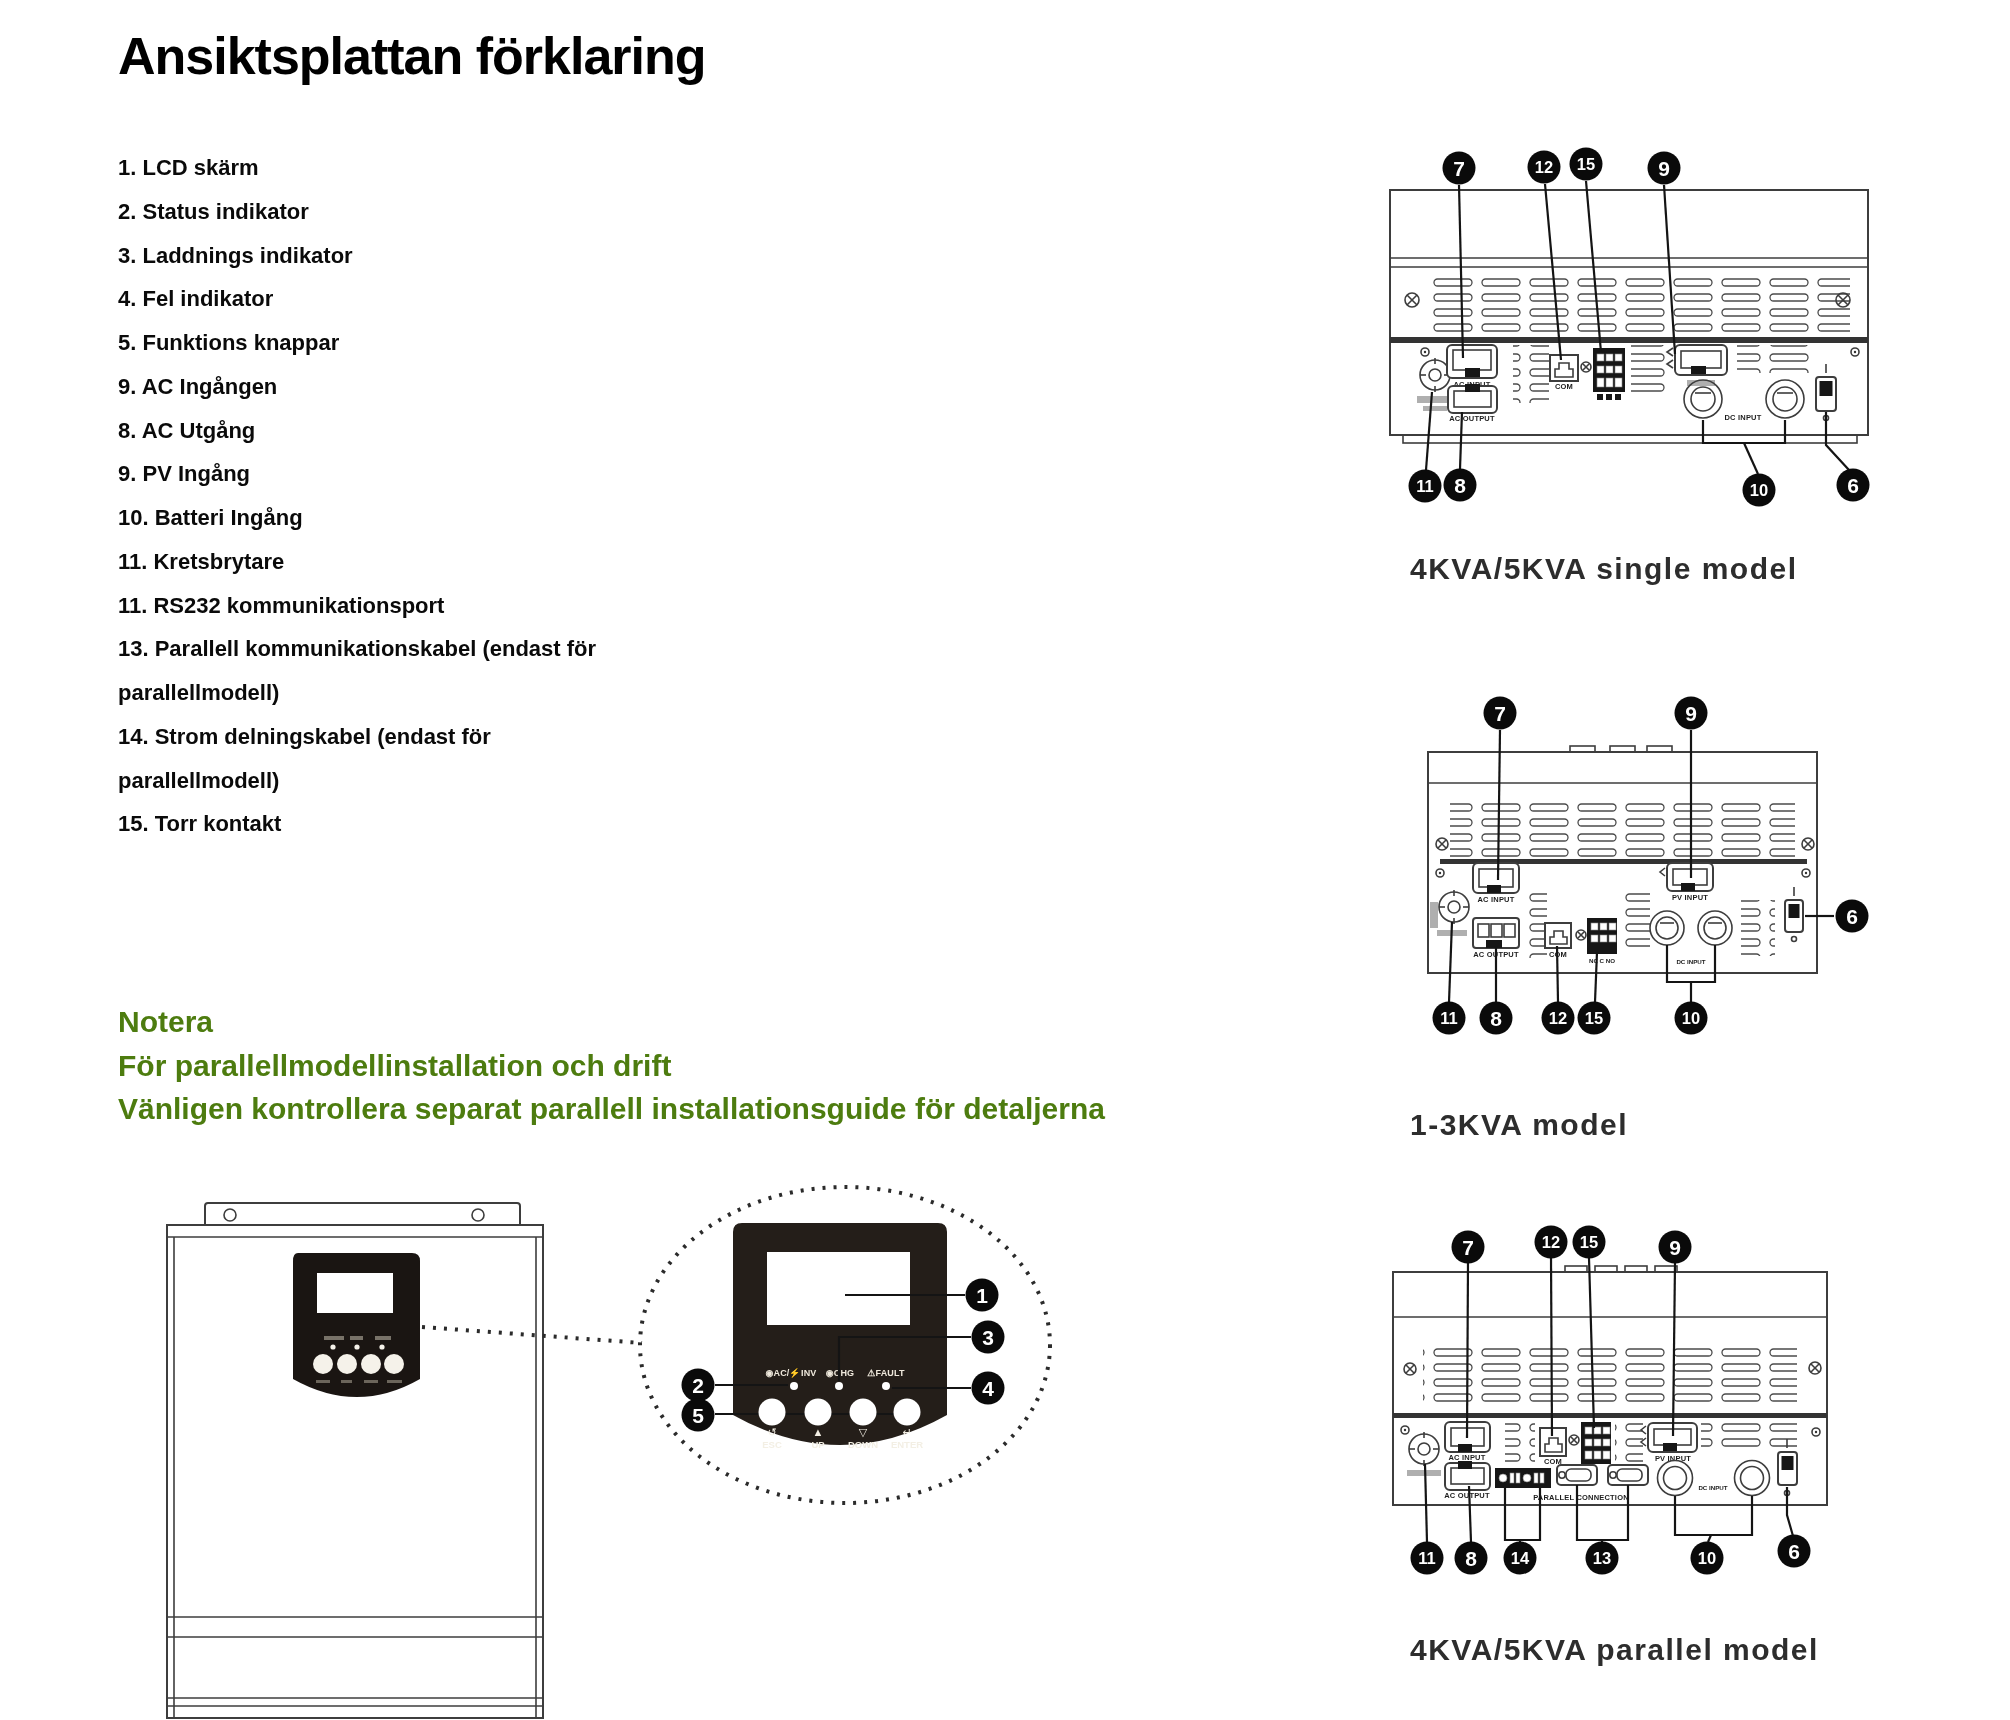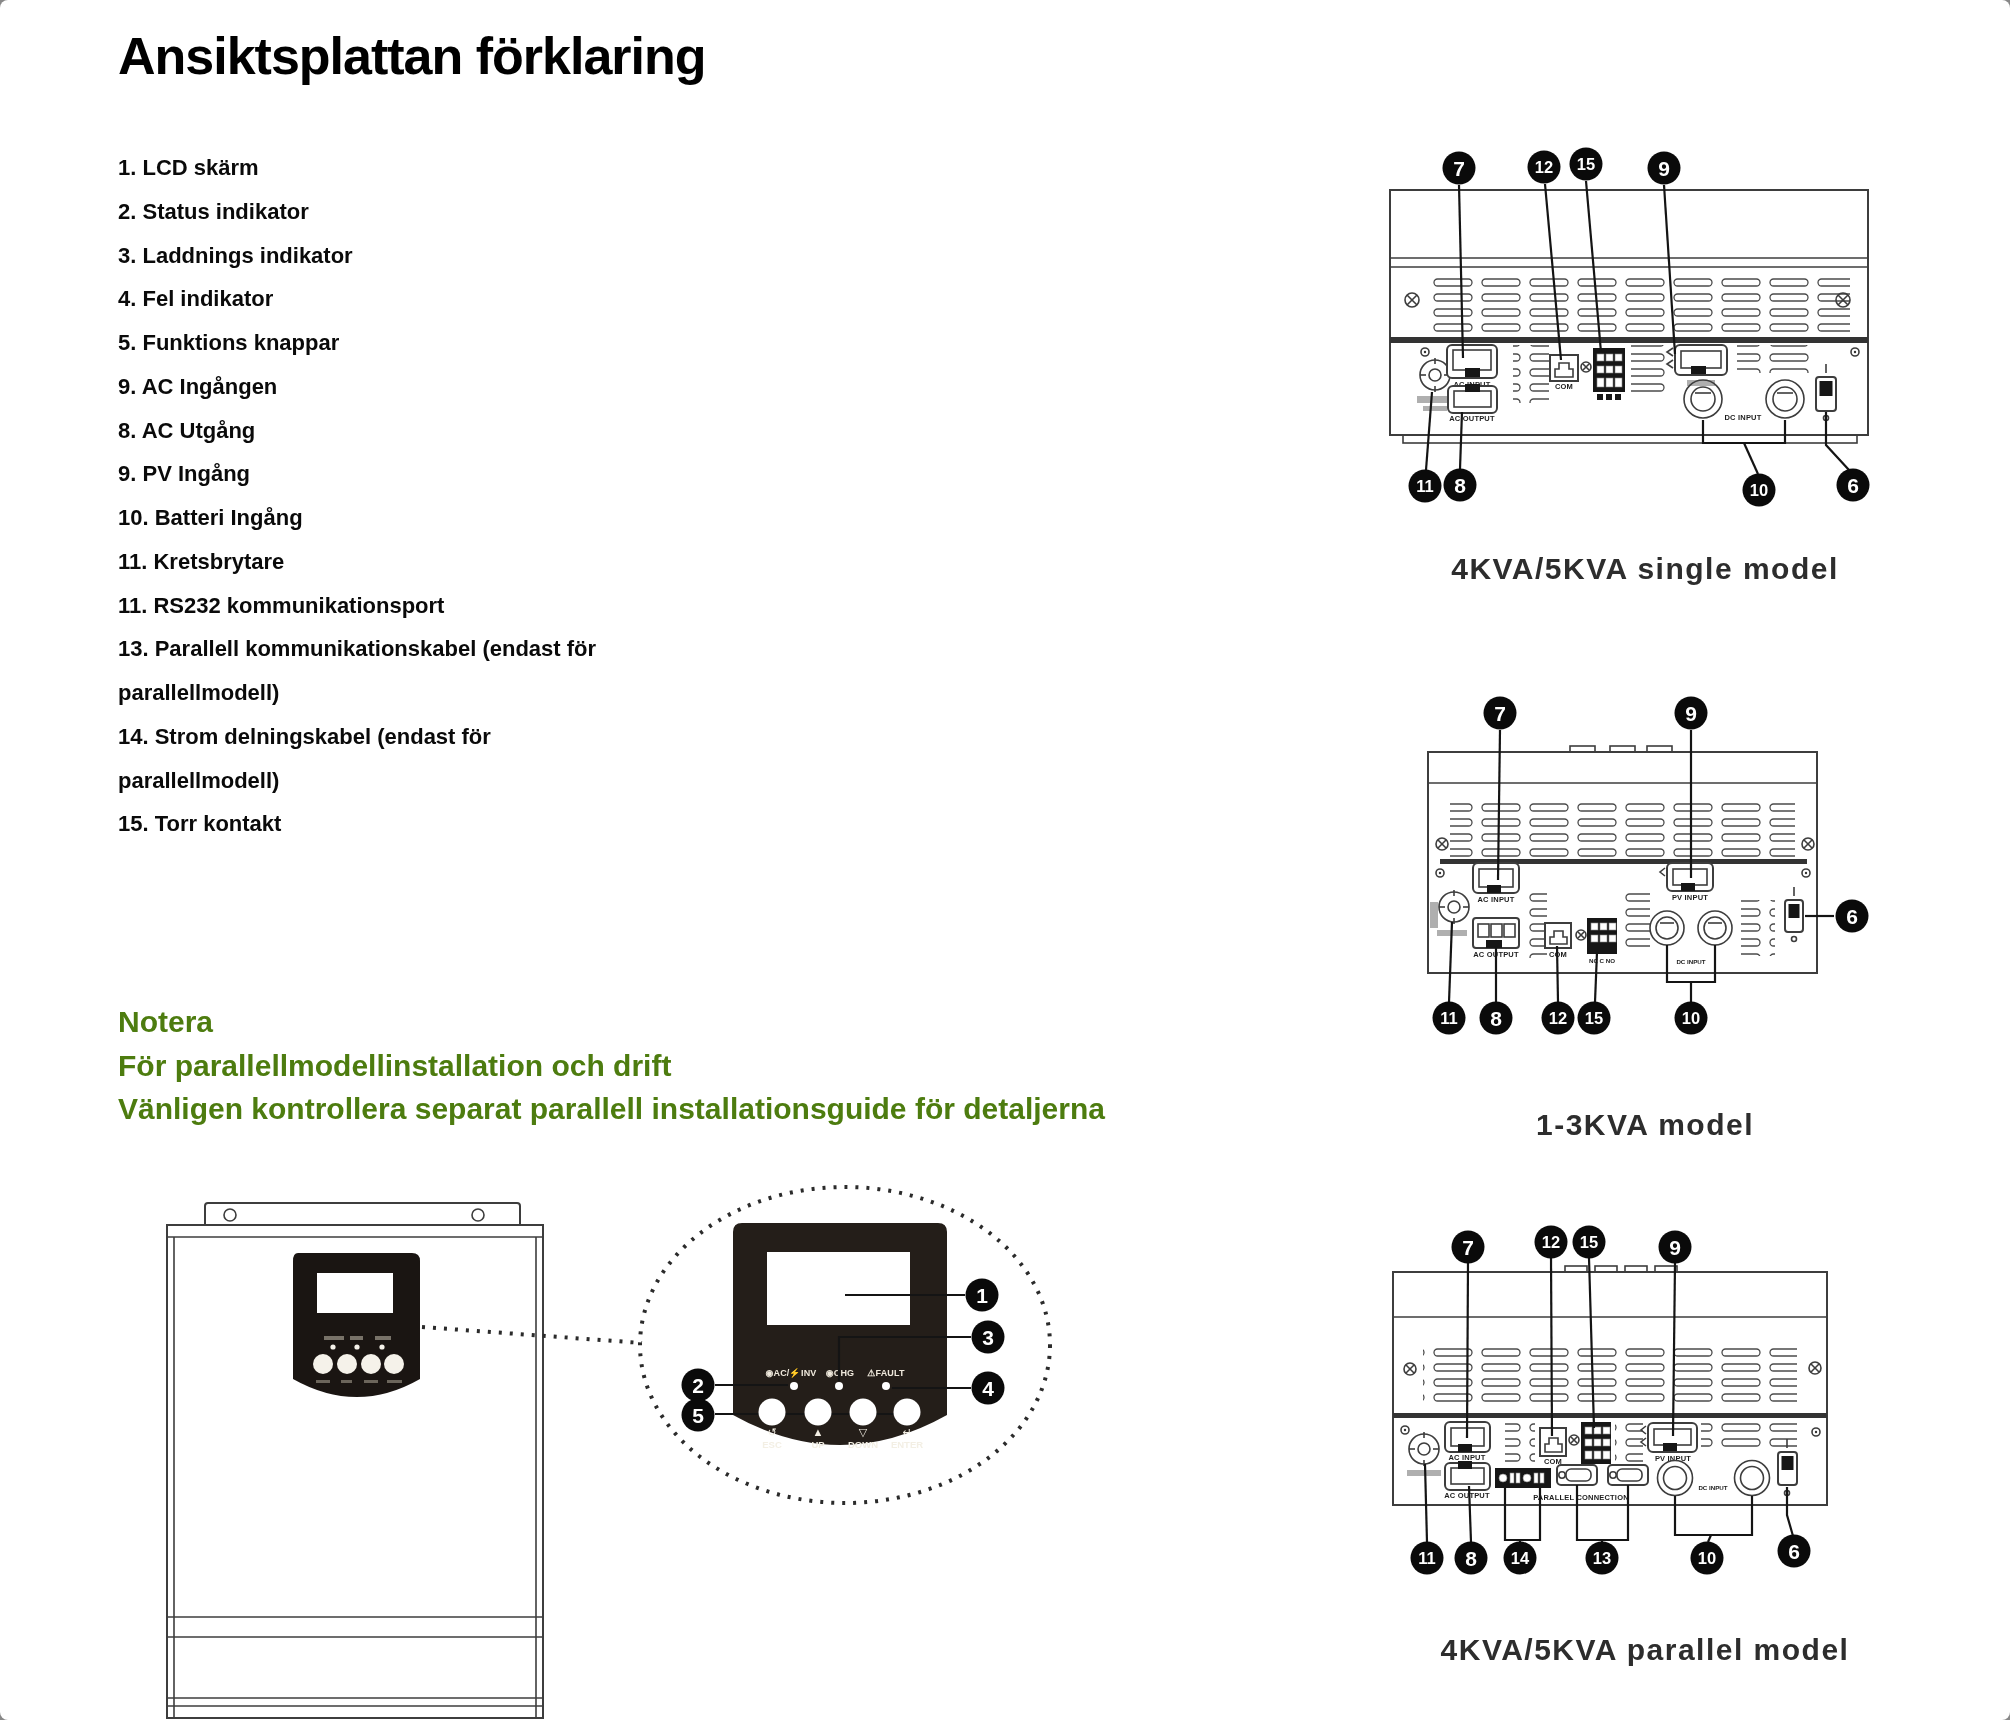--- a/index.html
+++ b/index.html
@@ -1,25 +1,25 @@
 <!DOCTYPE html>
 <html><head>
 <meta charset="utf-8">
 <style>
   html,body{margin:0;padding:0;background:#888;}
   .page{position:relative;width:2010px;height:1720px;background:#ffffff;overflow:hidden;
-        font-family:"Liberation Sans",sans-serif;color:#000;border-radius:8px;}
+        font-family:"Liberation Sans",sans-serif;color:#000;}
   .title{position:absolute;left:118px;top:26px;width:1000px;font-size:52px;font-weight:bold;
          letter-spacing:-1px;color:#000;}
   .list{position:absolute;left:118px;top:146px;width:980px;font-size:22px;font-weight:bold;
         line-height:43.75px;color:#0a0a0a;}
   .note{position:absolute;left:118px;top:1000px;width:1120px;font-size:30px;font-weight:bold;
         line-height:43.5px;color:#4d7c0f;}
   .fig{position:absolute;}
-  .caption{position:absolute;left:25px;width:470px;text-align:center;font-size:30px;
+  .caption{position:absolute;left:25px;width:470px;font-size:30px;
            font-weight:bold;letter-spacing:1.5px;color:#2d2d2d;white-space:nowrap;}
   svg{display:block;}
   .dev{fill:#ffffff;stroke:#3d3d3d;stroke-width:2;}
   .ln{stroke:#3d3d3d;stroke-width:1.6;fill:none;}
   .thick{fill:#333333;stroke:none;}
   .lead{stroke:#141414;stroke-width:2.2;fill:none;}
   .co{fill:#0a0a0a;stroke:none;}
   .cot{fill:#ffffff;font-size:21px;font-weight:bold;text-anchor:middle;}
   .cot2{fill:#ffffff;font-size:16.5px;font-weight:bold;text-anchor:middle;}
   .pl{fill:#1c1c1c;font-size:7.5px;font-weight:bold;text-anchor:middle;letter-spacing:.2px;}

